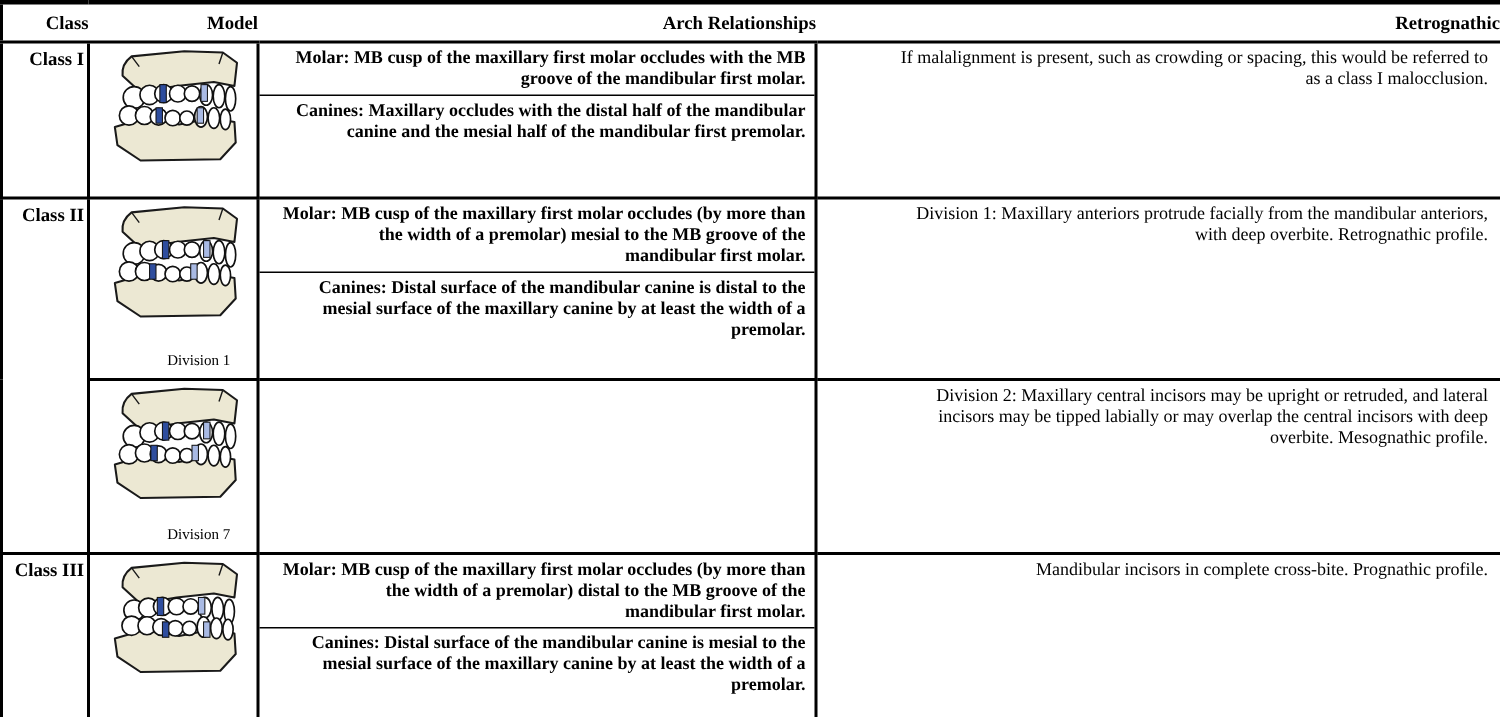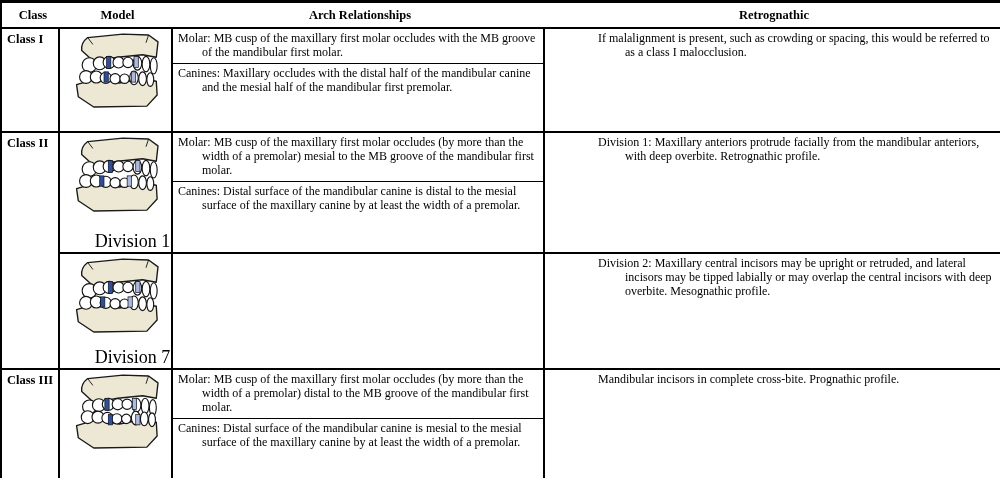--- a/index.html
+++ b/index.html
@@ -11,45 +11,45 @@
     border-collapse:collapse; table-layout:fixed;
     width:1000px; height:478px;
     border:2px solid #000; border-top:3px solid #000;
   }
   col.c-class { width:58px; }
   col.c-model { width:113px; }
   col.c-arch  { width:372px; }
   col.c-desc  { width:457px; }
 
   th {
-    font-size:12.5px; font-weight:bold; text-align:center; vertical-align:middle;
+    font-size:12.5px; font-weight:bold; text-align:right; vertical-align:middle;
     border:none; border-bottom:2.5px solid #000; padding:2px 0 2px 4px; height:20px;
     white-space:nowrap;
     margin-left:40px;
   }
   th.h-class { padding-left:5px; }
 
-  td { border:2px solid #000; vertical-align:top; padding:0; font-size:12px; line-height:14px; }
+  td { border:2px solid #000; vertical-align:top; padding:0; font-size:12px; line-height:14px;text-align:right; }
 
   tr.r1 { height:104px; }
   tr.r2 { height:121px;border-radius:19px; }
   tr.r3 { height:116px; }
   tr.r4 { height:140px; }
 
   td.class-cell { font-weight:bold; font-size:12.5px; padding:3px 2px 0 5px; }
 
   td.model-cell { position:relative; text-align:center; }
   .model-wrap { margin-top:2px; }
   .division-label {
     position:absolute; left:0; right:0; bottom:4px;
-    text-align:center; font-size:18px; line-height:14px;margin-left:34px;
+    text-align:center; font-size:10px; line-height:14px;margin-left:34px;
   }
 
   .arch-sub {
-    padding:2px 6px 4px 29px; text-indent:-24px;
+    padding:2px 6px 4px 29px; text-indent:-24px;font-weight:bold;
   }
   .arch-sub.molar { border-bottom:1.5px solid #000; }
 
   td.desc-cell { }
   .desc-text { padding:2px 8px 2px 32px; text-indent:-27px;margin-left:48px; }
 
   svg.model { display:block; margin:0 auto; }
 </style>
 </head>
 <body>

